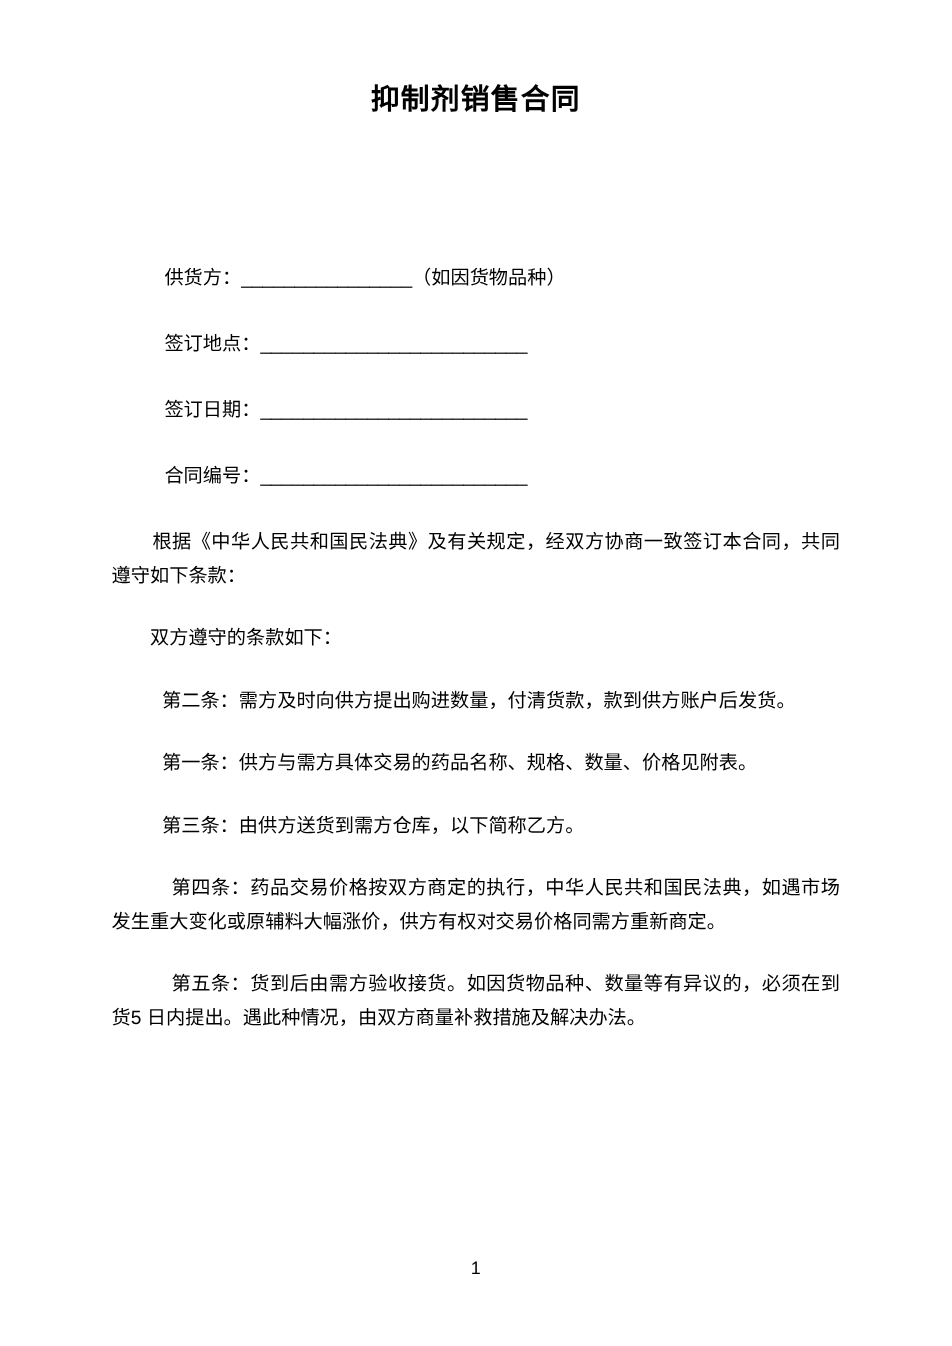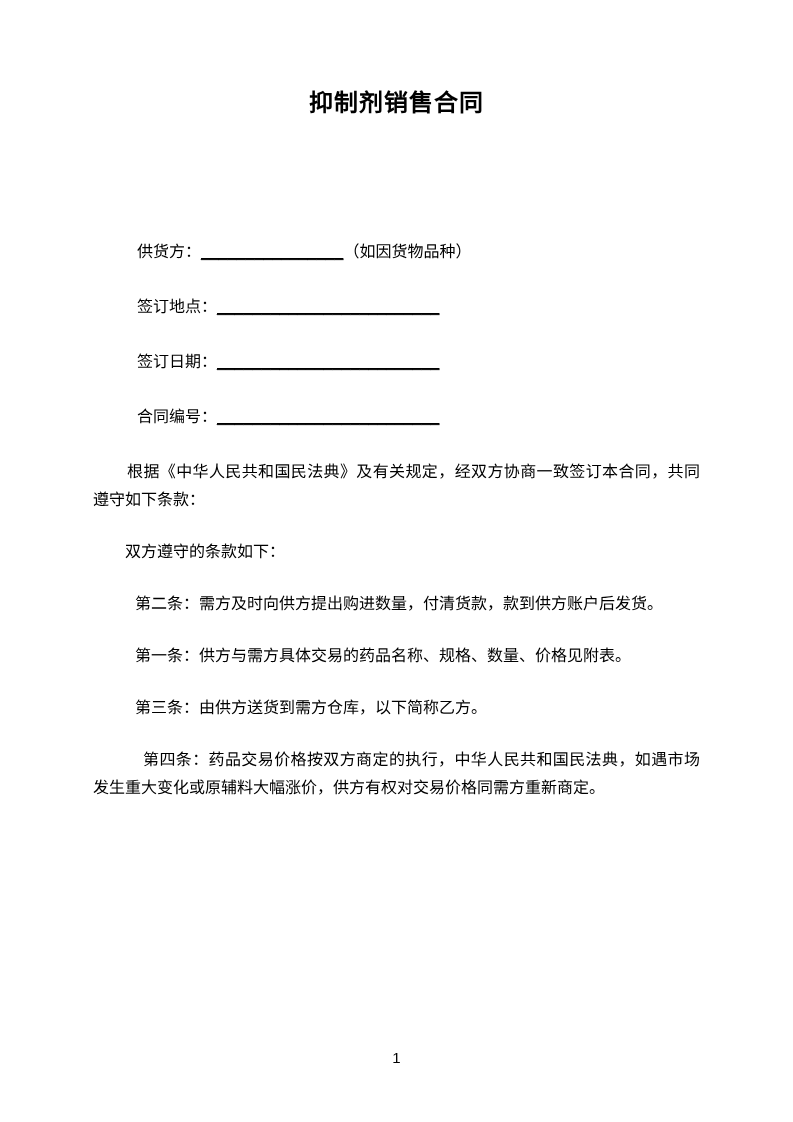--- a/index.html
+++ b/index.html
@@ -17,38 +17,37 @@
     font-family: "Liberation Sans", sans-serif;
     font-size: 16px;
     line-height: 28px;
     overflow: hidden;
   }
   .content {
     padding: 0 93px;
   }
   .doc-title {
     margin: 0;
-    padding-top: 90px;
+    padding-top: 71px;
     font-size: 24px;
     line-height: 26px;
     font-weight: bold;
     text-align: center;
     letter-spacing: 1px;
   }
   .fields {
     margin-top: 122px;
   }
   .field {
     margin: 0 0 27px 0;
     text-indent: 44px;
     white-space: nowrap;
   }
   .field .blank {
     letter-spacing: 0;
-    text-decoration: underline;
   }
   .body-text p {
     margin: 0 0 24px 0;
     text-align: justify;
   }
   .ind-2em  { text-indent: 34px; }
   .ind-sm   { text-indent: 32px; }
   .ind-md   { text-indent: 42px; }
   .ind-lg   { text-indent: 50px; }
   .footer {
@@ -76,18 +75,19 @@
       <p class="field"><span>合同编号：</span><span class="blank">_________________________</span><span></span></p>
     </div>
 
     <div class="body-text">
       <p class="ind-2em">根据《中华人民共和国民法典》及有关规定，经双方协商一致签订本合同，共同遵守如下条款：</p>
       <p class="ind-sm">双方遵守的条款如下：</p>
       <p class="ind-md">第二条：需方及时向供方提出购进数量，付清货款，款到供方账户后发货。</p>
       <p class="ind-md">第一条：供方与需方具体交易的药品名称、规格、数量、价格见附表。</p>
       <p class="ind-md">第三条：由供方送货到需方仓库，以下简称乙方。</p>
       <p class="ind-lg">第四条：药品交易价格按双方商定的执行，中华人民共和国民法典，如遇市场发生重大变化或原辅料大幅涨价，供方有权对交易价格同需方重新商定。</p>
+      <p class="ind-lg">第五条：货到后由需方验收接货。如因货物品种、数量等有异议的，必须在到货5 日内提出。遇此种情况，由双方商量补救措施及解决办法。</p>
     </div>
 
   </div>
 
   <div class="footer">1</div>
 </div>
 
 </body></html>

